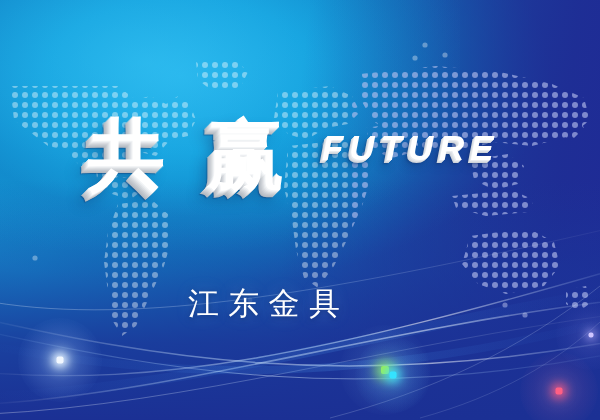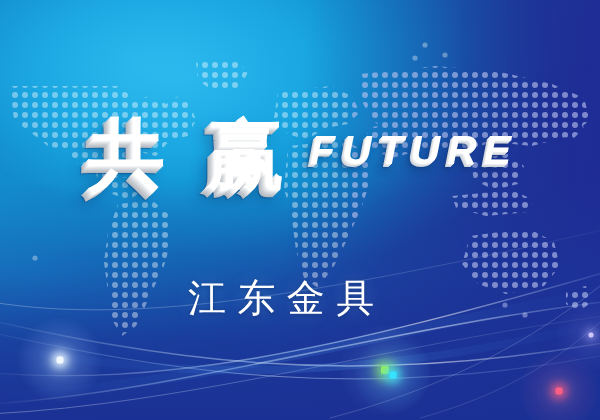--- a/index.html
+++ b/index.html
@@ -113,43 +113,43 @@
     font-size: 77px;
   }
   #line-weilai {
     left: 292px;
     top: 180px;
     font-size: 77px;
   }
 
   #line-future {
     position: absolute;
-    left: 310px;
+    left: 322px;
     top: 130px;
-    font-size: 41px;
+    font-size: 35px;
     font-weight: 700;
     font-style: italic;
     letter-spacing: 0.17em;
     color: #ffffff;
     line-height: 1;
     white-space: nowrap;
     text-shadow:
       -1px 1px 0 #e9ecef,
       -2px 2px 0 #dbdfe4,
       -3px 3px 0 #cfd4da,
       -4px 4px 2px rgba(20,50,110,0.45),
       -5px 6px 9px rgba(12,38,95,0.40);
   }
 
   #line-brand {
     position: absolute;
     left: 188px;
-    top: 279px;
+    top: 288px;
     font-family: "DejaVu Sans", "Liberation Sans", sans-serif;
-    font-size: 38px;
+    font-size: 31px;
     font-weight: 300;
     color: #ffffff;
     letter-spacing: 0.30em;
     line-height: 1;
     white-space: nowrap;
     text-shadow: 0 1px 5px rgba(10,35,95,0.55), 0 0 16px rgba(150,210,255,0.30);
   }
 </style>
 </head>
 <body>

